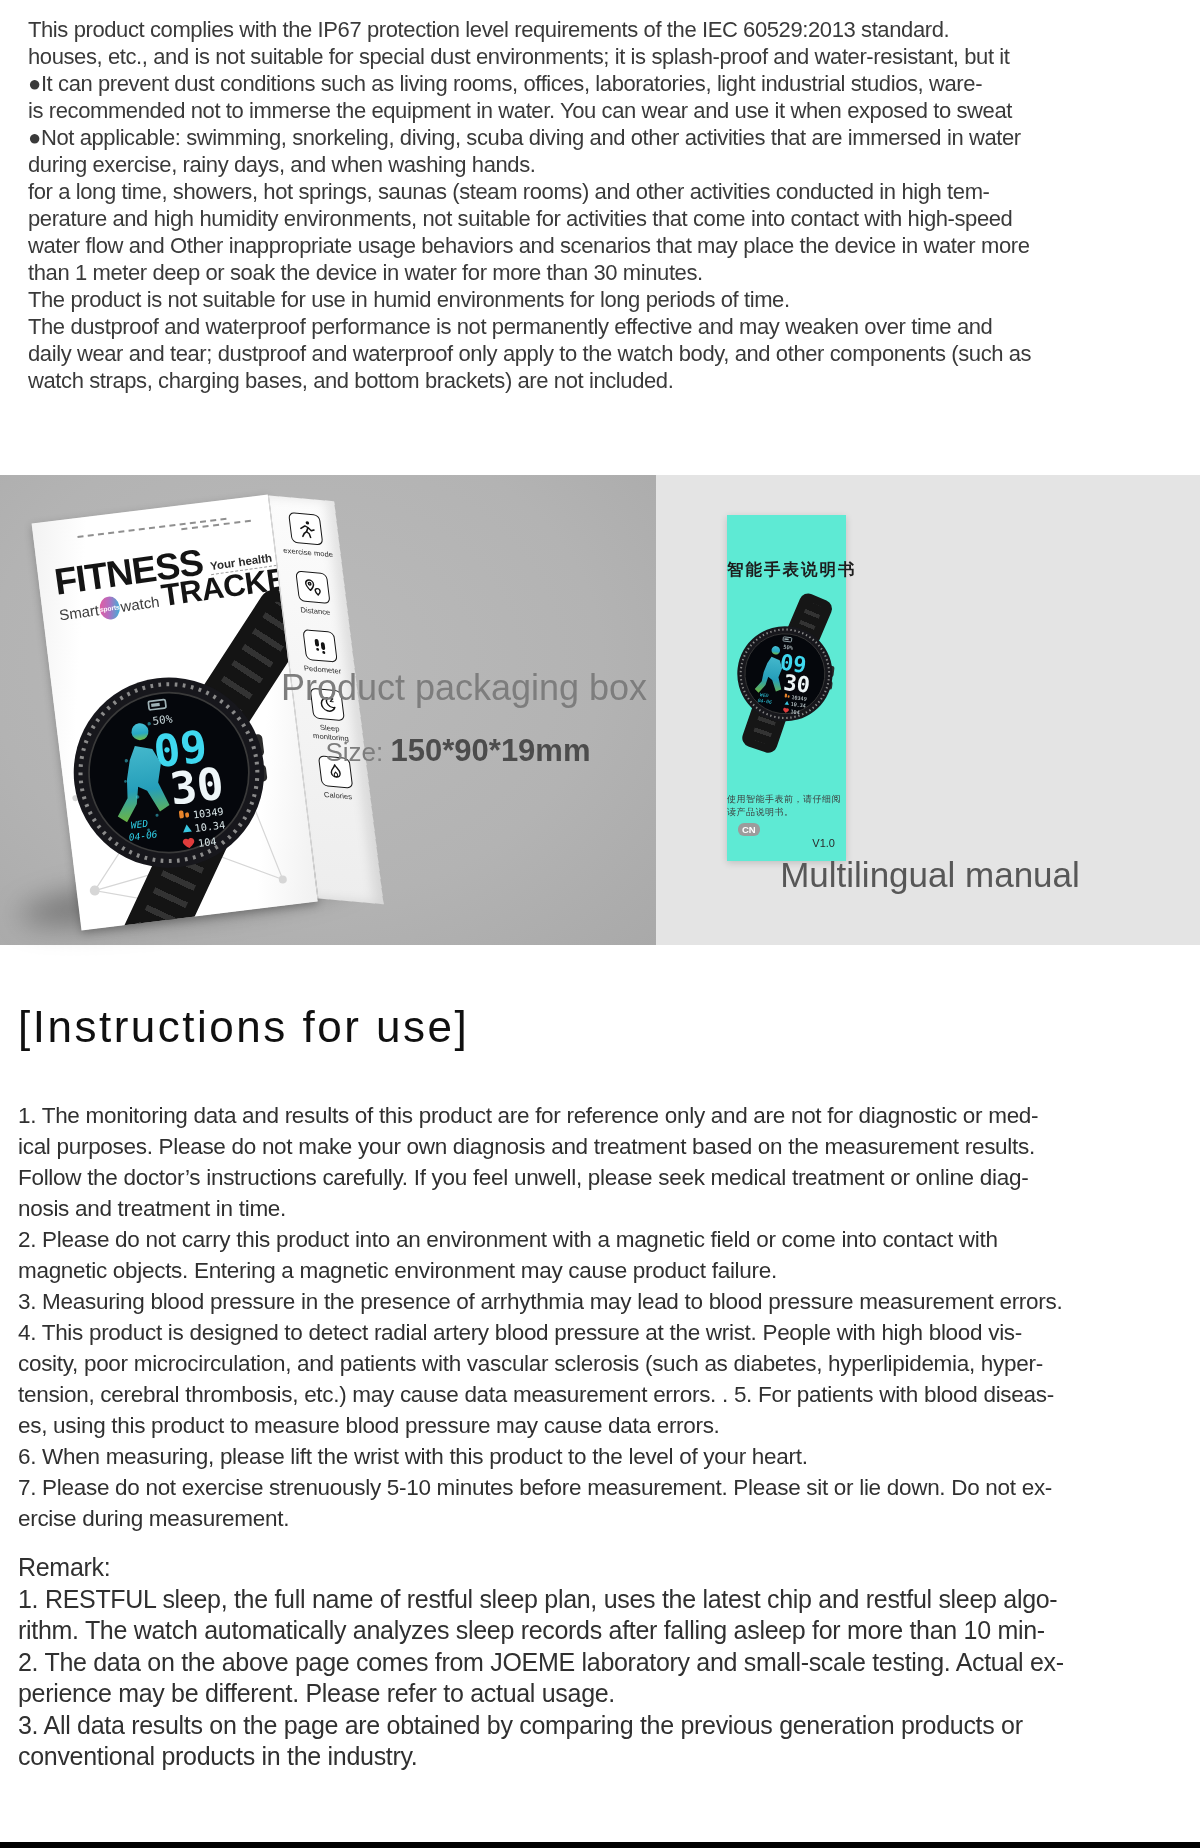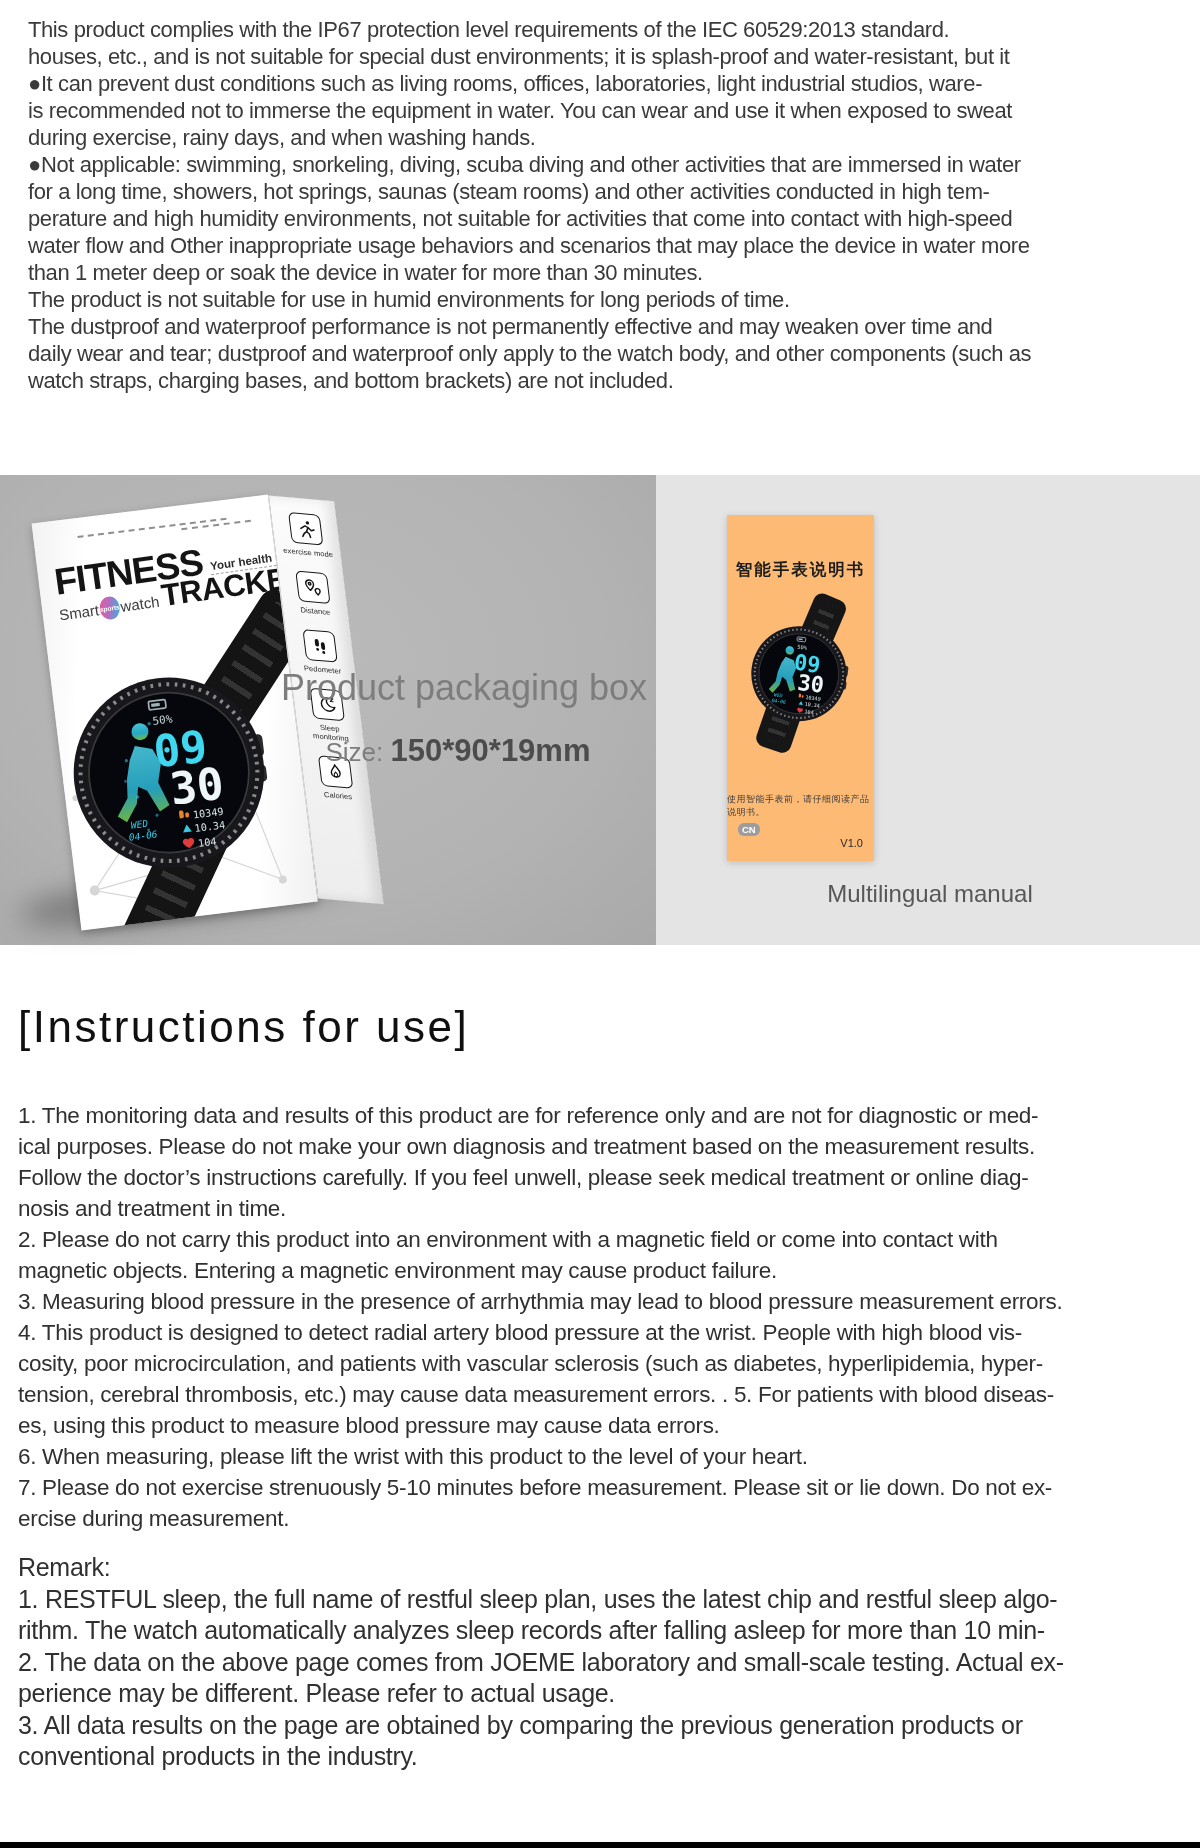--- a/index.html
+++ b/index.html
@@ -68,41 +68,41 @@
   .side-label { margin-top:4px; font-size:7.5px; color:#2a2a2a; text-align:center;
                 line-height:1.2; width:56px; }
 
   .pkg-caption { position:absolute; left:464px; top:192px; transform:translateX(-50%);
                  font-size:36px; color:#7d7d7d; white-space:nowrap; }
   .size-line { position:absolute; left:458px; top:258px; transform:translateX(-50%);
                font-size:26px; color:#7d7d7d; white-space:nowrap; }
   .size-value { font-size:31px; font-weight:700; color:#4c4c4c; }
 
   
-  .manual-card { position:absolute; left:727px; top:40px; width:147px; height:346px;
-                 background:#fdba74; box-shadow:0 2px 7px rgba(0,0,0,.16); }
+  .manual-card { position:absolute; left:727px; top:40px; width:119px; height:346px;
+                 background:#5eead4; box-shadow:0 2px 7px rgba(0,0,0,.16); }
   .manual-title { margin-top:44px; text-align:center; font-size:16.5px; font-weight:700;
                   letter-spacing:2px; color:#1d1d1d; white-space:nowrap; }
   .manual-watch { position:relative; margin:16px auto 0; width:118px; height:152px; transform:rotate(7deg); }
   .m-strap-top { position:absolute; left:58px; top:-4px; width:34px; height:48px;
                  background:#161616; border-radius:9px; transform:rotate(16deg); }
   .m-strap-top::before, .m-strap-bot::before { content:""; position:absolute; inset:8px 9px;
                  background:repeating-linear-gradient(0deg, transparent 0 8px, #333 8px 12px); border-radius:5px; }
   .m-strap-bot { position:absolute; left:26px; bottom:-4px; width:36px; height:54px;
                  background:#161616; border-radius:9px; transform:rotate(12deg); }
   .m-face { position:absolute; left:6px; top:26px; width:102px; height:102px; }
   .manual-footnote { position:absolute; left:0; right:0; bottom:42px; text-align:left;
                      font-size:9px; color:#3c3c3c; letter-spacing:.5px; }
   .manual-bottom { position:absolute; left:11px; right:11px; bottom:12px;
                    display:flex; justify-content:space-between; align-items:center; }
   .cn-badge { background:#9c9c9c; color:#fff; font-size:9.5px; font-weight:700;
               padding:1px 4px; border-radius:6px; }
   .manual-version { font-size:11px; color:#2a2a2a;margin-top:28px; }
-  .manual-caption { position:absolute; left:930px; top:405px; transform:translateX(-50%);
-                    font-size:24px; color:#575757; white-space:nowrap; }
+  .manual-caption { position:absolute; left:930px; top:380px; transform:translateX(-50%);
+                    font-size:35px; color:#575757; white-space:nowrap; }
 
   
   .instructions-heading { position:absolute; left:18px; top:1002px;
                           font-size:44px; font-weight:400; letter-spacing:2.5px; color:#101010; }
   .instructions-body { position:absolute; left:18px; top:1100px;
                        font-size:22.5px; line-height:31px; color:#303030; letter-spacing:-0.3px; }
   .remark-block { position:absolute; left:18px; top:1552px;
                   font-size:25px; line-height:31.5px; color:#303030; letter-spacing:-0.3px; }
 
   .bottom-bar { position:absolute; left:0; top:1842px; width:1200px; height:6px; background:#000; }
@@ -120,22 +120,22 @@
       <stop offset="1" stop-color="#7fd34a"></stop>
     </linearGradient>
   </defs>
 </svg>
 
 <div class="compliance">
     <div class="tline">This product complies with the IP67 protection level requirements of the IEC 60529:2013 standard.</div>
     <div class="tline">houses, etc., and is not suitable for special dust environments; it is splash-proof and water-resistant, but it</div>
     <div class="tline">●It can prevent dust conditions such as living rooms, offices, laboratories, light industrial studios, ware-</div>
     <div class="tline">is recommended not to immerse the equipment in water. You can wear and use it when exposed to sweat</div>
+    <div class="tline">●Not applicable: swimming, snorkeling, diving, scuba diving and other activities that are immersed in water</div>
     <div class="tline">during exercise, rainy days, and when washing hands.</div>
-    <div class="tline">●Not applicable: swimming, snorkeling, diving, scuba diving and other activities that are immersed in water</div>
     <div class="tline">for a long time, showers, hot springs, saunas (steam rooms) and other activities conducted in high tem-</div>
     <div class="tline">perature and high humidity environments, not suitable for activities that come into contact with high-speed</div>
     <div class="tline">water flow and Other inappropriate usage behaviors and scenarios that may place the device in water more</div>
     <div class="tline">than 1 meter deep or soak the device in water for more than 30 minutes.</div>
     <div class="tline">The product is not suitable for use in humid environments for long periods of time.</div>
     <div class="tline">The dustproof and waterproof performance is not permanently effective and may weaken over time and</div>
     <div class="tline">daily wear and tear; dustproof and waterproof only apply to the watch body, and other components (such as</div>
     <div class="tline">watch straps, charging bases, and bottom brackets) are not included.</div>
   </div>
 

